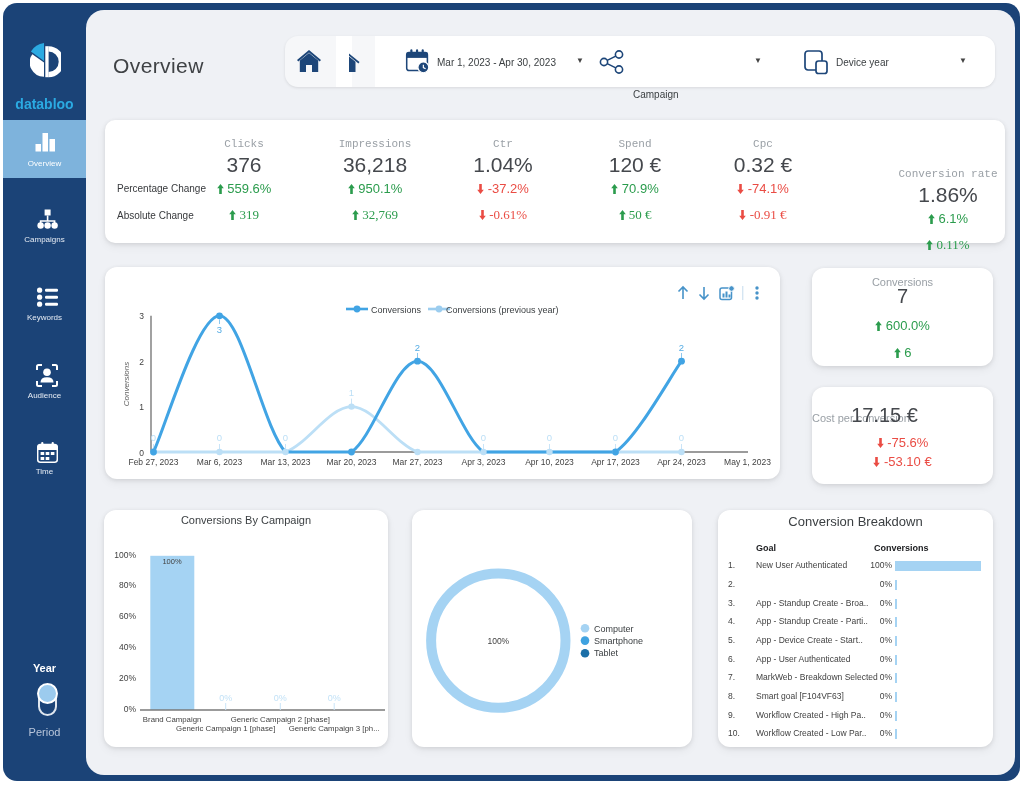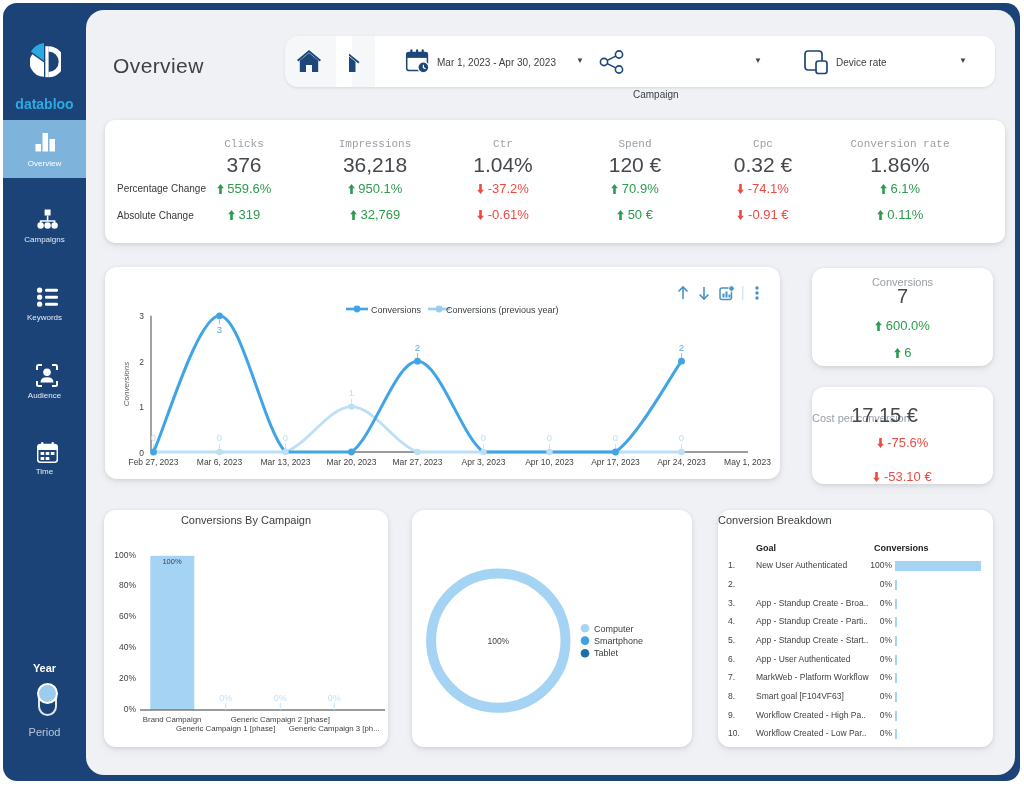--- a/index.html
+++ b/index.html
@@ -117,21 +117,21 @@
   <circle cx="20" cy="20.5" r="3.6" fill="none" stroke="#1D4679" stroke-width="1.6"></circle>
   <path d="M8.2 11.4 L16.8 7.1 M8.2 14.6 L16.8 18.9" stroke="#1D4679" stroke-width="1.6"></path>
 </svg>
 <div class="abs" style="left:633px; top:56.5px; font-size:10px; color:#3C4043;margin-top:32px;">Campaign</div>
 <div class="abs" style="left:754px; top:56px; font-size:8px; color:#444;">▼</div>
 
 <svg class="abs" style="left:802px; top:48px;" width="28" height="28" viewBox="0 0 28 28">
   <rect x="3" y="3" width="17" height="19" rx="3" fill="none" stroke="#1D4679" stroke-width="1.7"></rect>
   <rect x="14" y="13" width="11" height="12.5" rx="2.5" fill="#fff" stroke="#1D4679" stroke-width="1.7"></rect>
 </svg>
-<div class="abs" style="left:836px; top:56.5px; font-size:10px; color:#3C4043;">Device rate</div>
+<div class="abs" style="left:836px; top:56.5px; font-size:10px; color:#3C4043;">Device year</div>
 <div class="abs" style="left:959px; top:56px; font-size:8px; color:#444;">▼</div>
 
 <div class="card" style="left:105px; top:120px; width:900px; height:123px; border-radius:10px;"></div>
 <div class="abs" style="left:117px; top:183px; font-size:10px; color:#37393C;">Percentage Change</div>
 <div class="abs" style="left:117px; top:209.5px; font-size:10px; color:#37393C;">Absolute Change</div>
 <div id="scorecards">
   <div class="abs sc" style="left:184px;">
     <div class="l">Clicks</div>
       <div class="v">376</div>
     <div class="c green"><svg width="7" height="10" viewBox="0 0 7 10" style="vertical-align:-1px;">
@@ -174,37 +174,37 @@
   <div class="abs sc" style="left:703px;">
     <div class="l">Cpc</div>
       <div class="v">0.32 €</div>
     <div class="c red"><svg width="7" height="10" viewBox="0 0 7 10" style="vertical-align:-1px;">
           <path d="M3.5 10 L6.8 5.8 H4.8 V0 H2.2 V5.8 H0.2 Z" fill="#EA4C44"></path>
         </svg> -74.1%</div>
       <div class="c red"><svg width="7" height="10" viewBox="0 0 7 10" style="vertical-align:-1px;">
           <path d="M3.5 10 L6.8 5.8 H4.8 V0 H2.2 V5.8 H0.2 Z" fill="#EA4C44"></path>
         </svg> -0.91 €</div>
   </div>
-  <div class="abs sc" style="left:840px;">
+  <div class="abs sc" style="left:888px;margin-top:30px;">
     <div class="l">Conversion rate</div>
       <div class="v">1.86%</div>
     <div class="c green"><svg width="7" height="10" viewBox="0 0 7 10" style="vertical-align:-1px;">
           <path d="M3.5 0 L6.8 4.2 H4.8 V10 H2.2 V4.2 H0.2 Z" fill="#2B9C4D"></path>
         </svg> 6.1%</div>
       <div class="c green"><svg width="7" height="10" viewBox="0 0 7 10" style="vertical-align:-1px;">
           <path d="M3.5 0 L6.8 4.2 H4.8 V10 H2.2 V4.2 H0.2 Z" fill="#2B9C4D"></path>
         </svg> 0.11%</div>
   </div>
 </div>
 <style>
   .sc { top:138px; width:120px; text-align:center; }
   .sc .l { font-size:11px; line-height:13px; color:#9AA0A6;font-family:Liberation Mono, monospace; }
   .sc .v { font-size:21px; line-height:21px; color:#45484D; margin-top:3px; }
   .sc .c { font-size:13px; line-height:14px; margin-top:7px; }
-  .sc .c:last-child { margin-top:12px; }
+  .sc .c:last-child { margin-top:12px;font-family:Liberation Serif, serif; }
 </style>
 
 <div class="card" style="left:105px; top:267px; width:675px; height:212px;"></div>
 <div id="mainchart" class="abs" style="left:105px; top:267px; width:675px; height:212px;">
 
   <svg class="abs" style="left:571px; top:18px;" width="96" height="16" viewBox="0 0 96 16">
     <g stroke="#4793C9" stroke-width="1.6" fill="none">
       <path d="M7 14 V2 M2.5 6.5 L7 2 L11.5 6.5"></path>
       <path d="M28 2 V14 M23.5 9.5 L28 14 L32.5 9.5"></path>
     </g>
@@ -326,21 +326,21 @@
 <div class="abs green" style="left:812px; top:345px; width:181px; text-align:center; font-size:13px;"><svg width="7" height="10" viewBox="0 0 7 10" style="vertical-align:-1px;">
       <path d="M3.5 0 L6.8 4.2 H4.8 V10 H2.2 V4.2 H0.2 Z" fill="#2B9C4D"></path>
     </svg> 6</div>
 
 <div class="card" style="left:812px; top:387px; width:181px; height:97px;"></div>
 <div class="abs" style="left:812px; top:412px; width:181px; font-size:11px; color:#9AA0A6;">Cost per conversion</div>
 <div class="abs" style="left:812px; top:404px; width:145px; text-align:center; font-size:20px; color:#45484D;">17.15 €</div>
 <div class="abs red" style="left:812px; top:435px; width:181px; text-align:center; font-size:13px;"><svg width="7" height="10" viewBox="0 0 7 10" style="vertical-align:-1px;">
       <path d="M3.5 10 L6.8 5.8 H4.8 V0 H2.2 V5.8 H0.2 Z" fill="#EA4C44"></path>
     </svg> -75.6%</div>
-<div class="abs red" style="left:812px; top:469px; width:181px; text-align:center; font-size:13px;"><svg width="7" height="10" viewBox="0 0 7 10" style="vertical-align:-1px;">
+<div class="abs red" style="left:812px; top:454px; width:181px; text-align:center; font-size:13px;"><svg width="7" height="10" viewBox="0 0 7 10" style="vertical-align:-1px;">
       <path d="M3.5 10 L6.8 5.8 H4.8 V0 H2.2 V5.8 H0.2 Z" fill="#EA4C44"></path>
     </svg> -53.10 €</div>
 
 <div class="card" style="left:104px; top:510px; width:284px; height:237px;"></div>
 <div id="barchart" class="abs" style="left:104px; top:510px; width:248px; height:237px;">
   <div class="abs" style="left:0; top:4px; width:284px; text-align:center; font-size:11px; color:#3C4043;">Conversions By Campaign</div>
   <svg class="abs" style="left:0; top:0;" width="284" height="237" viewBox="0 0 284 237">
     <g font-family="Liberation Sans, sans-serif">
     <g font-size="8.5" fill="#424242" text-anchor="end">
       <text x="32" y="48.2">100%</text>
@@ -384,21 +384,21 @@
     <g font-size="9" fill="#3C4043" font-family="Liberation Sans, sans-serif">
       <text x="182" y="121.5">Computer</text>
       <text x="182" y="133.8">Smartphone</text>
       <text x="182" y="146.4">Tablet</text>
     </g>
   </svg>
 </div>
 
 <div class="card" style="left:718px; top:510px; width:275px; height:237px;"></div>
 <div id="table" class="abs" style="left:718px; top:510px; width:275px; height:237px;">
-  <div class="abs" style="left:0; top:4px; width:275px; font-size:11px; color:#3C4043;">Conversion Breakdown</div>
+  <div class="abs" style="left:0; top:4px; width:275px; text-align:center; font-size:13px; color:#3C4043;">Conversion Breakdown</div>
   <div class="abs" style="left:38px; top:33px; font-size:9px; font-weight:bold; color:#202124;">Goal</div>
   <div class="abs" style="left:156px; top:33px; font-size:9px; font-weight:bold; color:#202124;">Conversions</div>
   <style>
     .tr { position:absolute; left:0; width:275px; height:19px; font-size:8.5px; color:#424242; }
     .tr .i { position:absolute; left:10px; }
     .tr .g { position:absolute; left:38px; }
     .tr .p { position:absolute; left:130px; width:44px; text-align:right; }
     .tr .b { position:absolute; left:177px; top:1px; height:10px; background:#A5D3F3; }
   </style>
   <div class="tr" style="top:50px;">
@@ -419,33 +419,33 @@
       <span class="b" style="width:1.5px;"></span>
     </div>
   <div class="tr" style="top:106px;">
       <span class="i">4.</span>
       <span class="g">App - Standup Create - Parti..</span>
       <span class="p">0%</span>
       <span class="b" style="width:1.5px;"></span>
     </div>
   <div class="tr" style="top:125px;">
       <span class="i">5.</span>
-      <span class="g">App - Standup Create - Start..</span>
+      <span class="g">App - Device Create - Start..</span>
       <span class="p">0%</span>
       <span class="b" style="width:1.5px;"></span>
     </div>
   <div class="tr" style="top:144px;">
       <span class="i">6.</span>
       <span class="g">App - User Authenticated</span>
       <span class="p">0%</span>
       <span class="b" style="width:1.5px;"></span>
     </div>
   <div class="tr" style="top:162px;">
       <span class="i">7.</span>
-      <span class="g">MarkWeb - Platform Workflow</span>
+      <span class="g">MarkWeb - Breakdown Selected</span>
       <span class="p">0%</span>
       <span class="b" style="width:1.5px;"></span>
     </div>
   <div class="tr" style="top:181px;">
       <span class="i">8.</span>
       <span class="g">Smart goal [F104VF63]</span>
       <span class="p">0%</span>
       <span class="b" style="width:1.5px;"></span>
     </div>
   <div class="tr" style="top:200px;">

